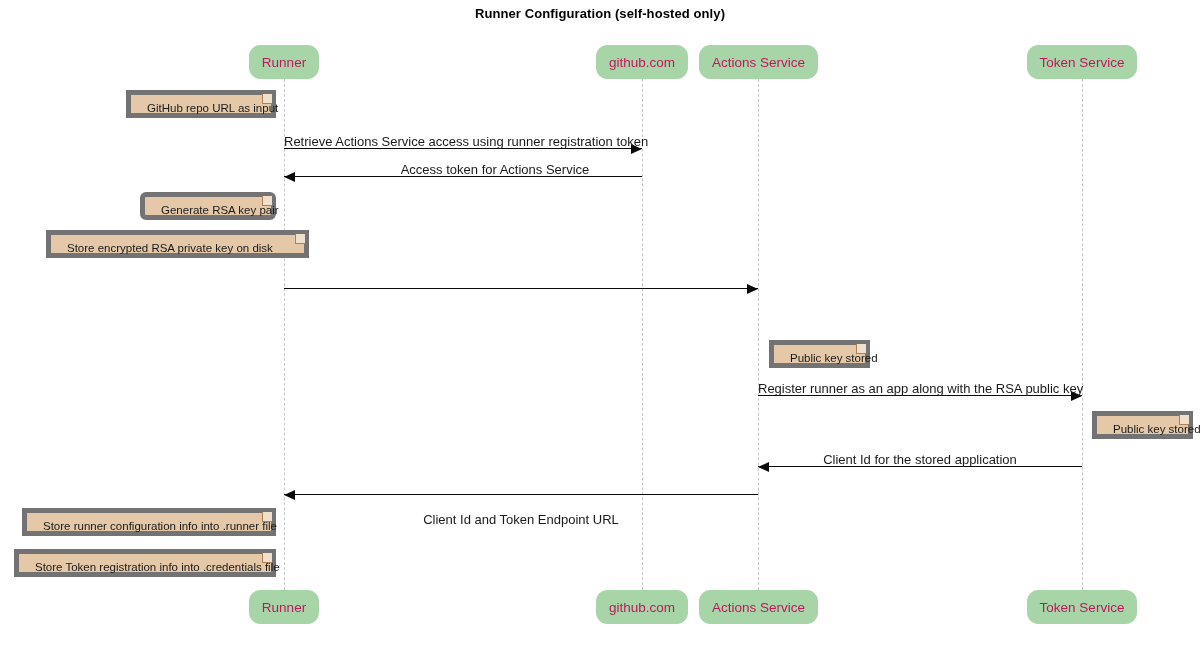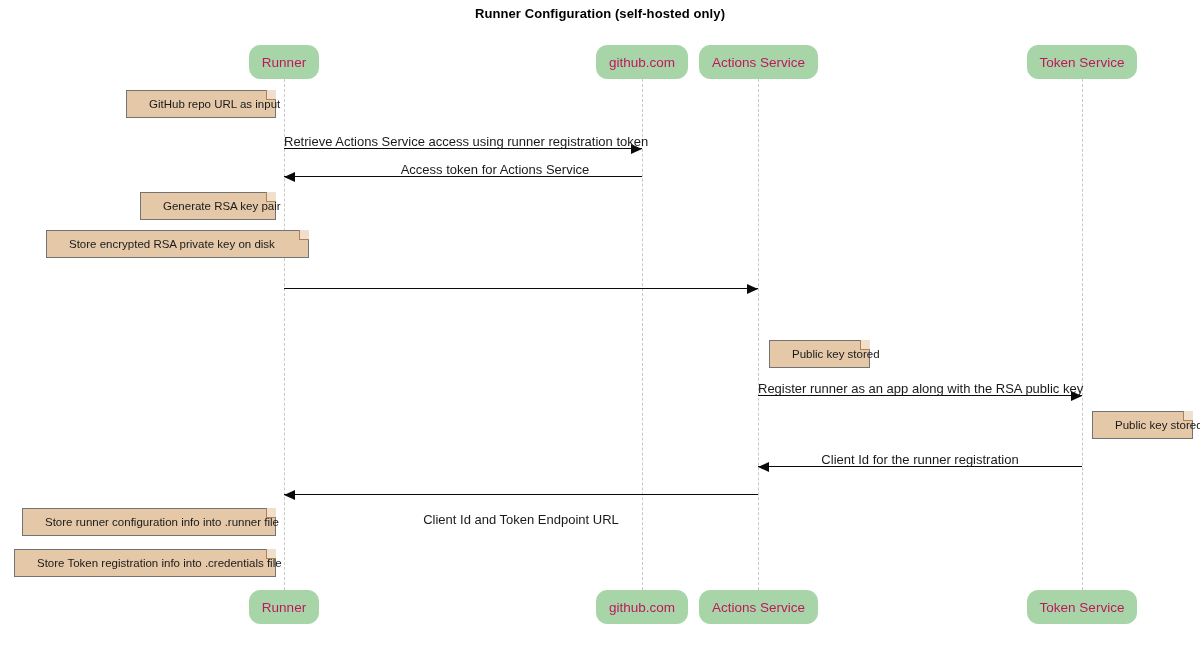--- a/index.html
+++ b/index.html
@@ -43,27 +43,27 @@
     font-size:13.5px;
     color:#be185d;
     box-sizing:border-box;
     white-space:nowrap;
   }
 
   
   .note{
     position:absolute;
     background:#e4c8a8;
-    border:1px solid #737373;
+    border:5px solid #737373;
     box-sizing:border-box;
     height:28px;
     line-height:27px;
     font-size:11.5px;
     color:#1a1a1a;
-    padding:0 22px;
+    padding:0 16px;
     white-space:nowrap;
     overflow:visible;
   }
   
   .note .fold{
     position:absolute;
     top:-1px;right:-1px;
     width:10px;height:10px;
     background:#efe0cd;
     border-left:1px solid #b08050;
@@ -108,21 +108,21 @@
     <div class="participant" style="left: 596px; top: 45px; width: 92px;"><span>github.com</span></div>
     <div class="participant" style="left: 596px; top: 590px; width: 92px;"><span>github.com</span></div>
     <div class="participant" style="left: 699px; top: 45px; width: 119px;"><span>Actions Service</span></div>
     <div class="participant" style="left: 699px; top: 590px; width: 119px;"><span>Actions Service</span></div>
     <div class="participant" style="left: 1027px; top: 45px; width: 110px;"><span>Token Service</span></div>
     <div class="participant" style="left: 1027px; top: 590px; width: 110px;"><span>Token Service</span></div>
     <div class="note" style="left: 126px; top: 90px; width: 150px;">
       <span class="note-text">GitHub repo URL as input</span>
       <span class="fold"></span>
     </div>
-    <div class="note" style="left: 140px; top: 192px; width: 136px;">
+    <div class="note" style="left: 140px; top: 192px; width: 136px; border-radius: 6px;">
       <span class="note-text">Generate RSA key pair</span>
       <span class="fold"></span>
     </div>
     <div class="note" style="left: 46px; top: 230px; width: 263px;">
       <span class="note-text">Store encrypted RSA private key on disk</span>
       <span class="fold"></span>
     </div>
     <div class="note" style="left: 769px; top: 340px; width: 101px;">
       <span class="note-text">Public key stored</span>
       <span class="fold"></span>
@@ -145,17 +145,17 @@
     <div class="msg-line" style="left: 284px; top: 176px; width: 358px;"></div>
     <div class="arrowhead left" style="top: 172px; left: 284px;"></div>
     <div class="msg-label" style="left: 284px; width: 358px; top: 162px; padding-left: 32px;">Access token for Actions Service</div>
     <div class="msg-line" style="left: 284px; top: 288px; width: 474px;"></div>
     <div class="arrowhead right" style="top: 284px; left: 747px;"></div>
     <div class="msg-line" style="left: 758px; top: 395px; width: 324px;"></div>
     <div class="arrowhead right" style="top: 391px; left: 1071px;"></div>
     <div class="msg-label" style="left: 758px; width: 324px; top: 381px;">Register runner as an app along with the RSA public key</div>
     <div class="msg-line" style="left: 758px; top: 466px; width: 324px;"></div>
     <div class="arrowhead left" style="top: 462px; left: 758px;"></div>
-    <div class="msg-label" style="left: 758px; width: 324px; top: 452px;">Client Id for the runner registration</div>
+    <div class="msg-label" style="left: 758px; width: 324px; top: 452px;">Client Id for the stored application</div>
     <div class="msg-line" style="left: 284px; top: 494px; width: 474px;"></div>
     <div class="arrowhead left" style="top: 490px; left: 284px;"></div>
     <div class="msg-label" style="left: 284px; width: 474px; top: 480px; margin-top: 32px;">Client Id and Token Endpoint URL</div>
   </div>
 
 </body></html>

